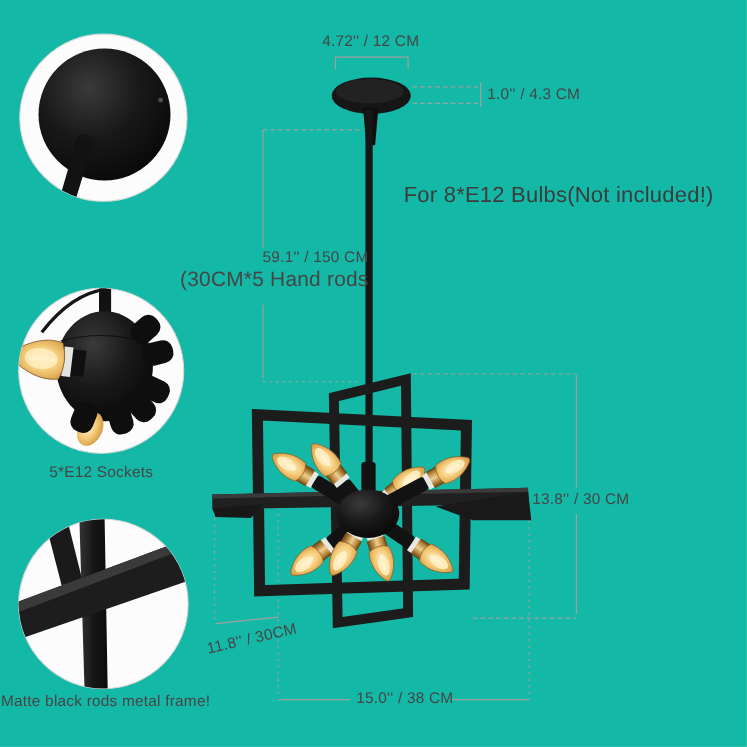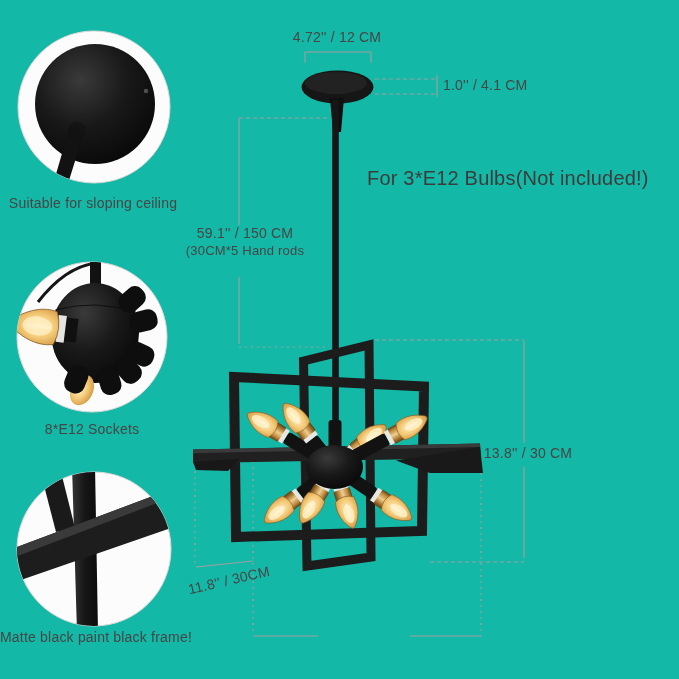--- a/index.html
+++ b/index.html
@@ -8,21 +8,21 @@
     background:#14b8a6;
     font-family:"Liberation Sans","DejaVu Sans",sans-serif;
   }
   .scene svg{position:absolute;left:0;top:0;}
   .lbl{
     position:absolute;color:#464646;font-size:14px;line-height:1.12;
     white-space:nowrap;letter-spacing:.2px;
   }
   .ctr{text-align:center;}
   #note-bulbs{font-size:20px;color:#3c3c3c;letter-spacing:.2px;}
-  #dim-drop .sub{font-size:13px;display:block;}
+  #dim-drop .sub{font-size:19px;display:block;}
   #dim-drop .main{display:block;margin-bottom:2px;}
   #dim-depth{transform:rotate(-13deg);transform-origin:center;}
 </style>
 </head>
 <body>
 
 <div class="scene">
 
 <svg width="679" height="679" viewBox="0 0 679 679">
   <defs>
@@ -230,33 +230,33 @@
       <polygon points="40,470 60,468 75,528 56,532" fill="#1a1a1a"></polygon>
       <polygon points="72,466 95,466 98,632 77,632" fill="url(#barG)"></polygon>
       <polygon points="14,548 172,489 174,527 18,581" fill="#1d1d1d"></polygon>
       <polygon points="14,548 172,489 173,497 15,557" fill="#3a3a3a"></polygon>
     </g>
   </g>
 </svg>
 
 <div class="lbl ctr" id="dim-top" style="left:267px;top:30px;width:140px;">4.72'' / 12 CM</div>
 
-<div class="lbl" id="dim-canopy" style="left:443px;top:78px;">1.0'' / 4.1 CM</div>
-
-<div class="lbl" id="note-bulbs" style="left:367px;top:167px;">For 3*E12 Bulbs(Not included!)</div>
-
-<div class="lbl ctr" id="dim-drop" style="left:155px;top:226px;width:180px;">
+<div class="lbl" id="dim-canopy" style="left:443px;top:78px;">1.0'' / 4.3 CM</div>
+
+<div class="lbl" id="note-bulbs" style="left:367px;top:167px;">For 8*E12 Bulbs(Not included!)</div>
+
+<div class="lbl ctr" id="dim-drop" style="left:155px;top:226px;width:180px;text-align:right;">
   <span class="main">59.1'' / 150 CM</span>
   <span class="sub">(30CM*5 Hand rods</span>
 </div>
 
 <div class="lbl ctr" style="left:468px;top:446px;width:120px;">13.8'' / 30 CM</div>
 
 <div class="lbl ctr" id="dim-depth" style="left:183px;top:573px;width:92px;">11.8'' / 30CM</div>
 
-
-<div class="lbl ctr" style="left:4px;top:196px;width:178px;">Suitable for sloping ceiling</div>
-
-<div class="lbl ctr" style="left:2px;top:422px;width:180px;">8*E12 Sockets</div>
-
-<div class="lbl ctr" style="left:0px;top:630px;width:192px;">Matte black paint black frame!</div>
+<div class="lbl ctr" style="left:254px;top:627px;width:228px;">15.0'' / 38 CM</div>
+
+
+<div class="lbl ctr" style="left:2px;top:422px;width:180px;">5*E12 Sockets</div>
+
+<div class="lbl ctr" style="left:0px;top:630px;width:192px;">Matte black rods metal frame!</div>
 
 </div>
 
 </body></html>

